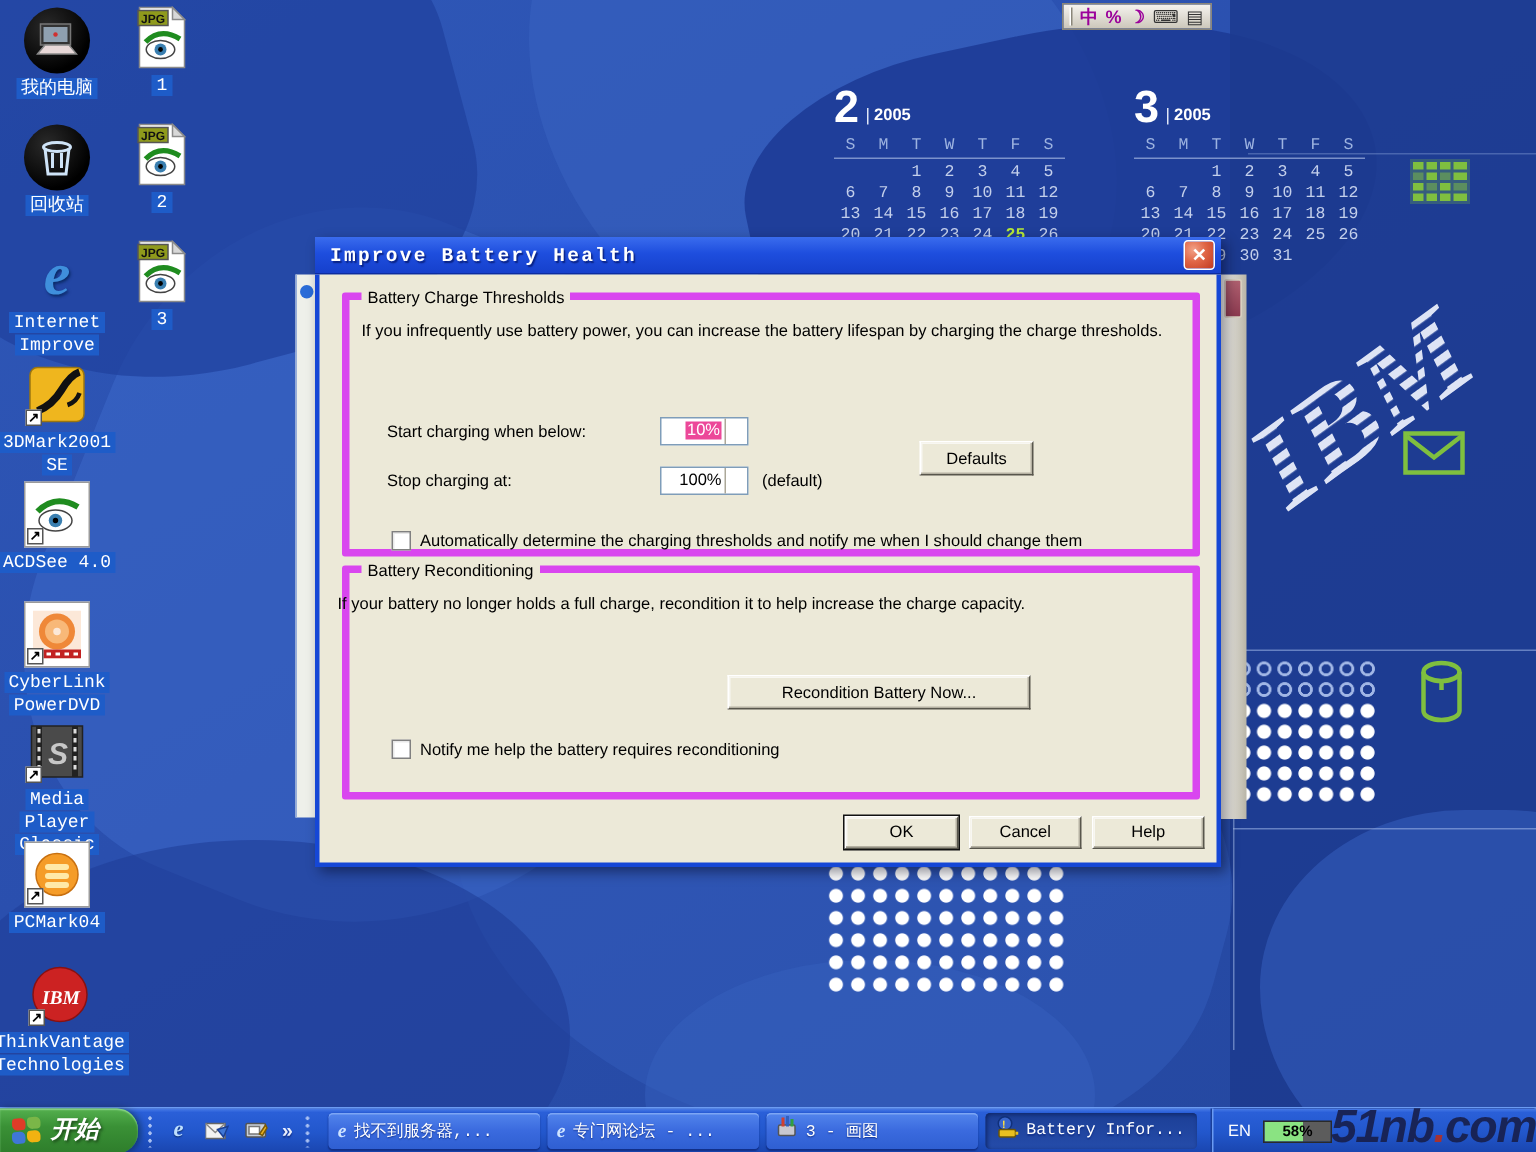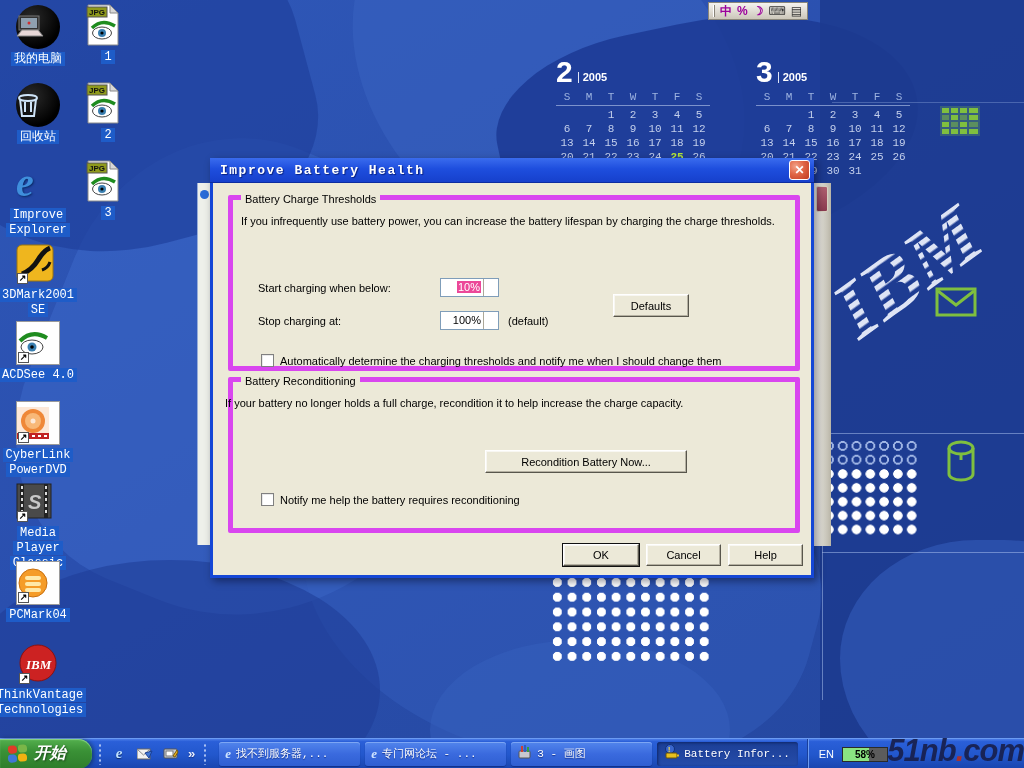--- a/index.html
+++ b/index.html
@@ -34,21 +34,21 @@
     background-image:radial-gradient(circle,#fff 4.4px,rgba(255,255,255,0) 5px); background-size:13.8px 13.9px; }
 
   .ibm-logo { position:absolute; left:826px; top:195px; width:190px; height:140px; transform:rotate(-36deg); opacity:.95; }
   .green-ic { position:absolute; }
   .gi-grid { left:940px; top:106px; }
   .gi-mail { left:935px; top:287px; }
   .gi-cyl  { left:946px; top:440px; }
 
   
   .dicon { position:absolute; width:84px; display:flex; flex-direction:column; align-items:center; gap:3px; cursor:pointer; }
-  .dicon .ic { position:relative; width:44px; height:44px; display:flex; align-items:center; justify-content:flex-start; }
+  .dicon .ic { position:relative; width:44px; height:44px; display:flex; align-items:center; justify-content:center; }
   .dicon .lbl { font-family:"Liberation Mono", monospace; font-size:12px; line-height:15px; color:#fff; text-align:center; }
   .dicon .lbl span { background:#1e5cc8; padding:0 3px; box-decoration-break:clone; -webkit-box-decoration-break:clone; }
   .sc-arrow { position:absolute; left:1px; bottom:1px; width:11px; height:11px; background:#fff; border:1px solid #555;
     font-size:9px; line-height:9px; color:#000; text-align:center; font-weight:bold; }
   .p-mycomp {left:-4px; top:5px;} .p-jpg1 {left:78px; top:3px; width:60px;}
   .p-recycle{left:-4px; top:83px;} .p-jpg2 {left:78px; top:81px; width:60px;}
   .p-ie     {left:-4px; top:161px;} .p-jpg3 {left:78px; top:159px; width:60px;}
   .p-3dmark {left:-4px; top:241px;} .p-acdsee{left:-4px; top:321px;}
   .p-pdvd   {left:-4px; top:401px;} .p-mpc  {left:-4px; top:479px;}
   .p-pcmark {left:-4px; top:561px;} .p-tvt  {left:-8px; top:641px; width:96px;}
@@ -360,21 +360,21 @@
           <circle cx="16" cy="30" r="1.6" fill="#000"></circle>
         </svg>
     </div>
     <div class="lbl"><span>2</span></div>
   </div>
 
   <div class="dicon p-ie">
     <div class="ic">
         <span class="ie-e">e</span>
       </div>
-    <div class="lbl"><span>Improve Explorer</span></div>
+    <div class="lbl"><span>Internet Improve</span></div>
   </div>
 
   <div class="dicon p-jpg3">
     <div class="ic">
       <svg width="34" height="44" viewBox="0 0 34 44">
           <path d="M2 2 h22 l8 8 v32 h-30 z" fill="#fff" stroke="#8a8a8a"></path>
           <path d="M24 2 l8 8 h-8 z" fill="#d8d8d8" stroke="#8a8a8a"></path>
           <rect x="1" y="4" width="20" height="10" fill="#8f9a1c" stroke="#555"></rect>
           <text x="3" y="12" font-size="8" font-weight="bold" fill="#111" font-family="Liberation Sans,sans-serif">JPG</text>
           <path d="M6 25 Q16 15 29 23" stroke="#1f8c1f" stroke-width="3.5" fill="none"></path>

